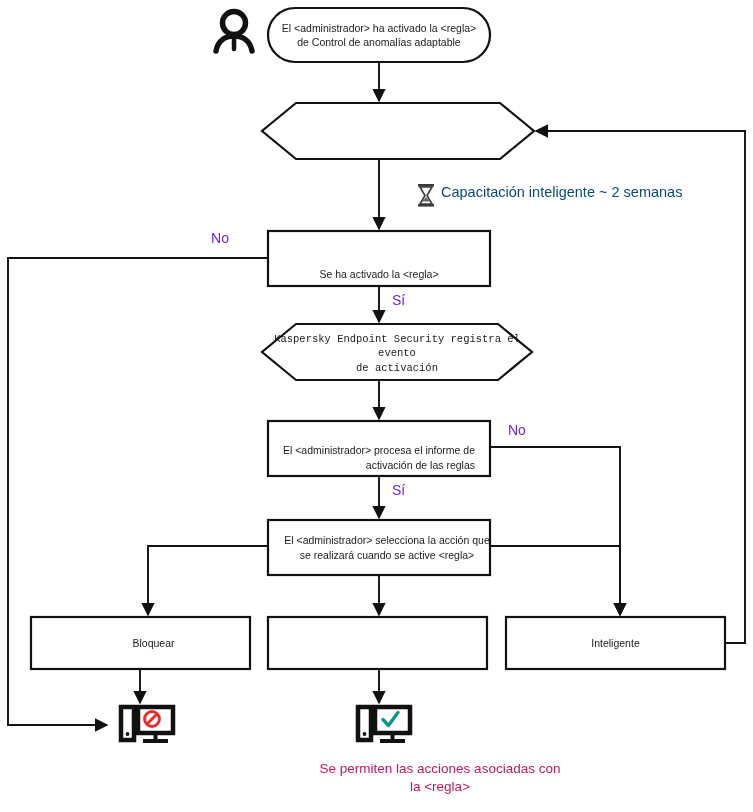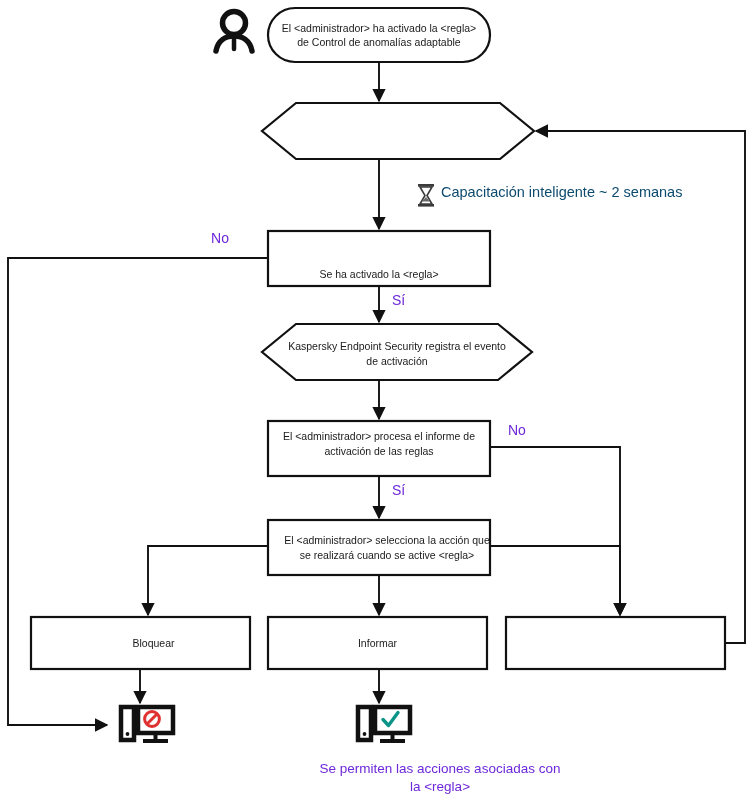--- a/index.html
+++ b/index.html
@@ -49,21 +49,21 @@
     color: #0c4a6e;
     white-space: nowrap;
   }
   .caption {
     position: absolute;
     text-align: center;
     font-size: 13.5px;
     line-height: 1.35;
   }
   .caption.blocked { color: #d9614c; }
-  .caption.allowed { color: #6d28d9; }
+  .caption.allowed { color: #be185d; }
 </style>
 </head>
 <body>
 
 <div id="canvas">
 
   <svg class="flow" viewBox="0 0 753 812" xmlns="http://www.w3.org/2000/svg">
     <defs>
       <marker id="arrow" viewBox="0 0 10 10" refX="9" refY="5" markerWidth="7" markerHeight="7" orient="auto-start-reverse">
         <path d="M 0 0 L 10 5 L 0 10 z" fill="#111111"></path>
@@ -149,30 +149,30 @@
       <rect x="380" y="739" width="25" height="4" fill="#111111"></rect>
       <path d="M 383 719.5 L 388.5 725.5 L 398 712.5" fill="none" stroke="#0d9488" stroke-width="3.4" stroke-linecap="round" stroke-linejoin="round"></path>
     </g>
   </svg>
 
   <div class="node-text" style="left:268px; top:8px; width:222px; height:54px;">El &lt;administrador&gt; ha activado la &lt;regla&gt;<br>de Control de anomalías adaptable</div>
 
 
   <div class="node-text" style="left:268px; top:231px; width:222px; height:55px;margin-top:16px;">Se ha activado la &lt;regla&gt;</div>
 
-  <div class="node-text" style="left:262px; top:324px; width:270px; height:59px;">Kaspersky Endpoint Security registra el evento<br>de activación</div>
+  <div class="node-text" style="left:262px; top:324px; width:270px; height:59px;font-family:Liberation Mono, monospace;">Kaspersky Endpoint Security registra el evento<br>de activación</div>
 
-  <div class="node-text" style="left:268px; top:409px; width:222px; height:69px;">El &lt;administrador&gt; procesa el informe de<br>activación de las reglas</div>
+  <div class="node-text" style="left:268px; top:423px; width:222px; height:69px;text-align:right;">El &lt;administrador&gt; procesa el informe de<br>activación de las reglas</div>
 
   <div class="node-text" style="left:268px; top:520px; width:238px; height:55px;">El &lt;administrador&gt; selecciona la acción que<br>se realizará cuando se active &lt;regla&gt;</div>
 
   <div class="node-text" style="left:44px; top:617px; width:219px; height:52px;">Bloquear</div>
 
-  <div class="node-text" style="left:268px; top:617px; width:219px; height:52px;">Informar</div>
 
+  <div class="node-text" style="left:506px; top:617px; width:219px; height:52px;">Inteligente</div>
 
   <div class="edge-label" style="left:190px; top:230px; width:60px;">No</div>
 
   <div class="edge-label" style="left:392px; top:292px; width:40px; text-align:left;">Sí</div>
 
   <div class="edge-label" style="left:508px; top:422px; width:50px; text-align:left;">No</div>
 
   <div class="edge-label" style="left:392px; top:482px; width:40px; text-align:left;">Sí</div>
 
   <div class="timer-label" style="left:441px; top:184px;">Capacitación inteligente ~ 2 semanas</div>

